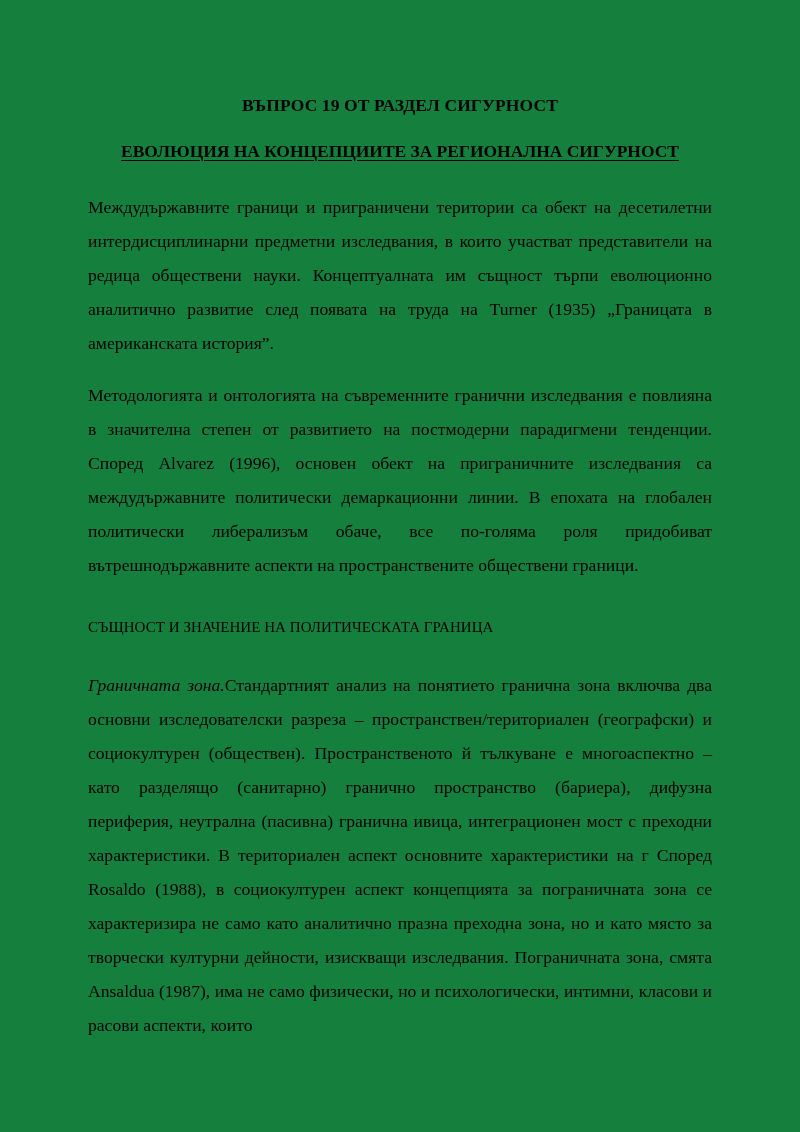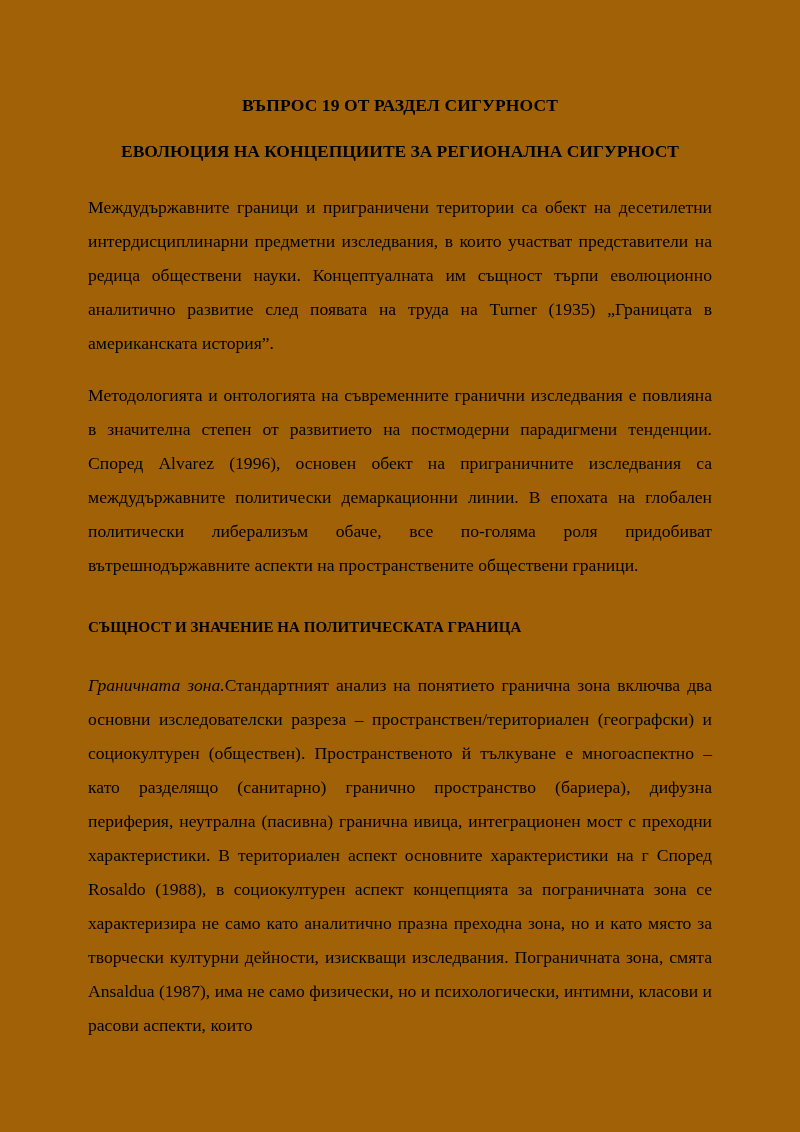--- a/index.html
+++ b/index.html
@@ -7,21 +7,21 @@
     margin: 0;
     padding: 0;
     background: #ffffff;
   }
 
   .page {
     position: relative;
     width: 800px;
     height: 1132px;
     margin: 0 auto;
-    background: #a16207;
+    background: #15803d;
     box-sizing: border-box;
     overflow: hidden;
     font-family: "Liberation Serif", "DejaVu Serif", serif;
     color: #000000;
   }
 
   .content {
     position: absolute;
     left: 88px;
     top: 0;
@@ -46,26 +46,27 @@
     font-weight: bold;
     font-size: 17.5px;
     line-height: 34px;
     margin: 0;
     padding-top: 12px;
     letter-spacing: -0.05px;
     white-space: nowrap;
   }
 
   .title-sub span.ul {
+    text-decoration: underline;
     text-underline-offset: 3px;
   }
 
   .section-heading {
     text-align: left;
-    font-weight: bold;
+    font-weight: normal;
     font-size: 15px;
     line-height: 34px;
     margin: 0;
     padding-top: 28px;
     letter-spacing: 0.05px;
   }
 
   
 
   p.body {

